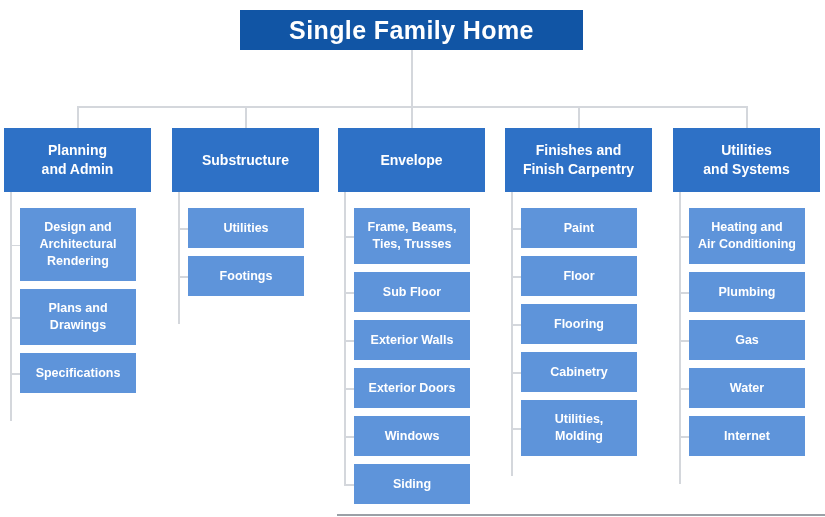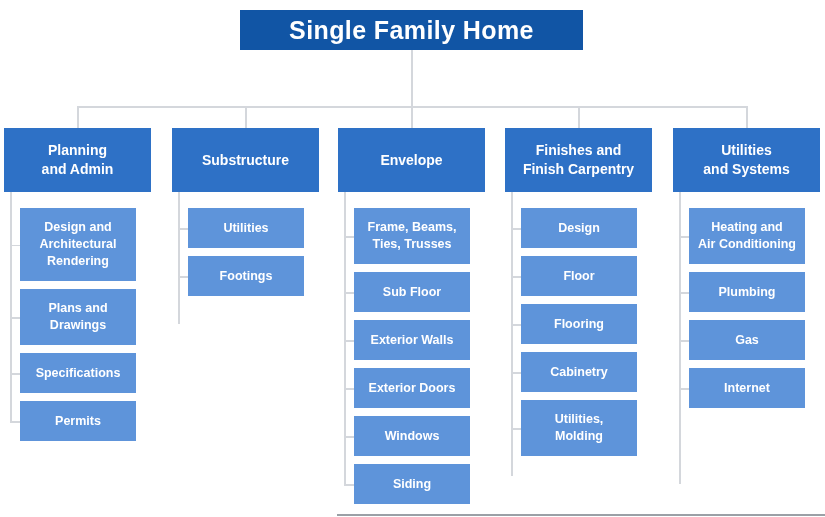--- a/index.html
+++ b/index.html
@@ -90,21 +90,20 @@
       <span>Planning
 and Admin</span>
     </div>
     <div class="kids">
       <div class="kid"><span>Design and
 Architectural
 Rendering</span></div>
       <div class="kid"><span>Plans and
 Drawings</span></div>
       <div class="kid"><span>Specifications</span></div>
-      <div class="kid"><span>Permits</span></div>
     </div>
   </div>
 
   <div class="column" style="left:172px">
     <div class="rail" style="top: 64px; height: 132px;"></div>
     <div class="cat">
       <span>Substructure</span>
     </div>
     <div class="kids">
       <div class="kid"><span>Utilities</span></div>
@@ -128,38 +127,39 @@
     </div>
   </div>
 
   <div class="column" style="left:505px">
     <div class="rail" style="top: 64px; height: 284px;"></div>
     <div class="cat">
       <span>Finishes and
 Finish Carpentry</span>
     </div>
     <div class="kids">
-      <div class="kid"><span>Design</span></div>
+      <div class="kid"><span>Paint</span></div>
       <div class="kid"><span>Floor</span></div>
       <div class="kid"><span>Flooring</span></div>
       <div class="kid"><span>Cabinetry</span></div>
       <div class="kid"><span>Utilities,
 Molding</span></div>
     </div>
   </div>
 
   <div class="column" style="left:673px">
     <div class="rail" style="top: 64px; height: 292px;"></div>
     <div class="cat">
       <span>Utilities
 and Systems</span>
     </div>
     <div class="kids">
       <div class="kid"><span>Heating and
 Air Conditioning</span></div>
       <div class="kid"><span>Plumbing</span></div>
       <div class="kid"><span>Gas</span></div>
+      <div class="kid"><span>Water</span></div>
       <div class="kid"><span>Internet</span></div>
     </div>
   </div>
 
   <div class="bottom-edge"></div>
 </div>
 
 </body></html>

